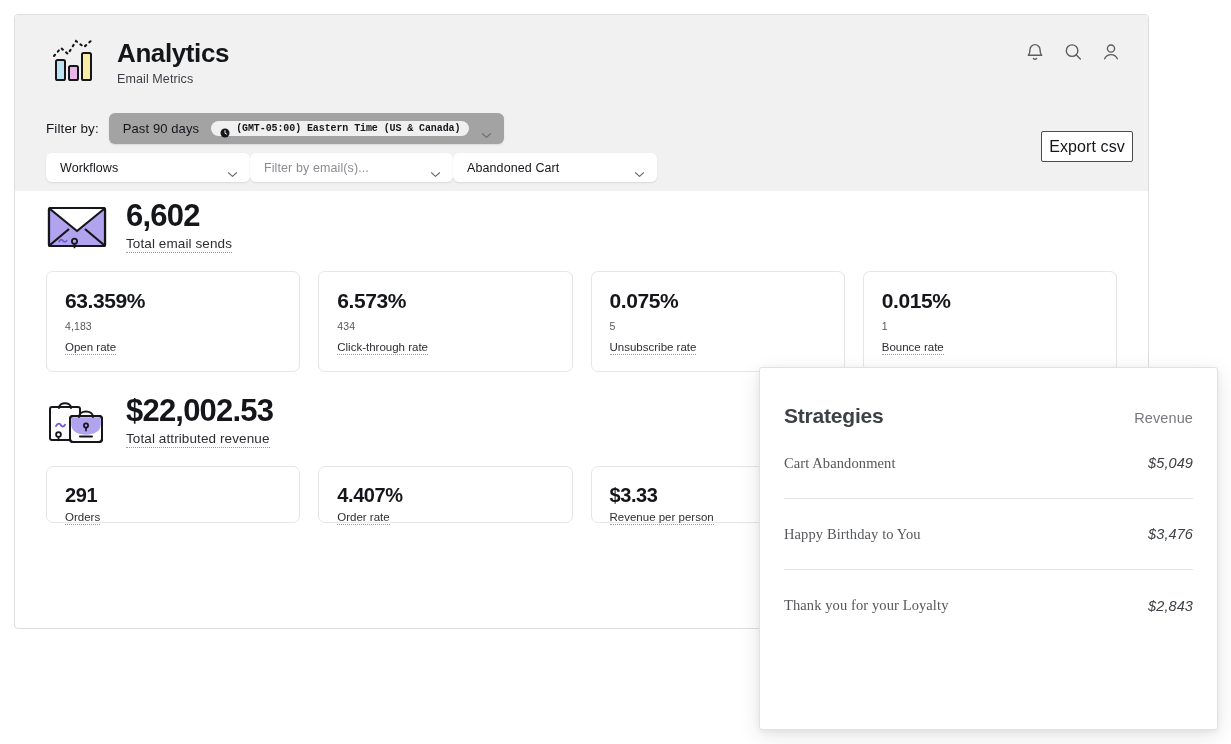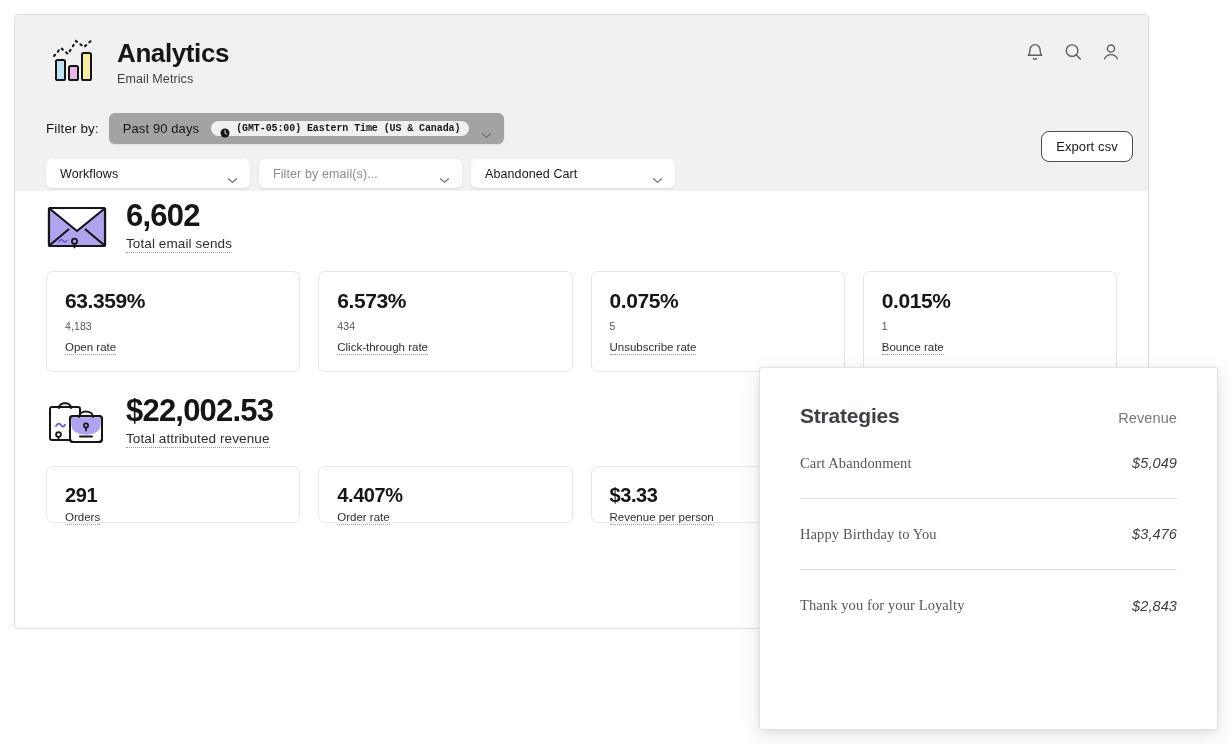--- a/index.html
+++ b/index.html
@@ -120,23 +120,22 @@
     font-weight: 700;
     color: #14161a;
     letter-spacing: -0.1px;
     white-space: nowrap;
   }
   .caret { width: 11px; height: 7px; display: block; color: #6a6c70; flex: none; }
 
   .filter-row-2 {
     position: absolute;
     left: 31px;
-    top: 144px;
-    display: flex;
-    gap: 9px;
+    top: 138px;
+    display: flex;
     text-align: right;
   }
   .select-box {
     display: flex;
     align-items: center;
     justify-content: space-between;
     height: 29px;
     background: #ffffff;
     border-radius: 6px;
     box-shadow: 0 1px 2px rgba(0,0,0,.10);
@@ -149,24 +148,24 @@
   .select-text { font-size: 12.5px; color: #14161a; letter-spacing: 0.1px; }
   .select-text.ph { color: #8b8d91; }
 
   .export-btn {
     position: absolute;
     right: 15px;
     top: 116px;
     width: 92px;
     height: 31px;
     border: 1px solid #4a4c50;
-    border-radius: 8px;
+    border-radius: 2px;
     background: #ffffff;
     font-family: "Liberation Sans", sans-serif;
-    font-size: 13px;
+    font-size: 16px;
     color: #14161a;
     letter-spacing: 0.1px;
     cursor: pointer;
   }
 
   
   .content { position: absolute; left: 0; top: 164px; width: 100%; }
 
   .summary {
     display: flex;
@@ -240,21 +239,21 @@
   .strategies-panel {
     position: absolute;
     left: 759px;
     top: 367px;
     width: 459px;
     height: 363px;
     background: #ffffff;
     border: 1px solid #e2e2e3;
     border-radius: 3px;
     box-shadow: 0 6px 22px rgba(0,0,0,.10), 0 2px 6px rgba(0,0,0,.06);
-    padding: 0 40px;
+    padding: 0 24px;
   }
   .sp-head {
     display: flex;
     align-items: baseline;
     justify-content: space-between;
     padding-top: 36px;
   }
   .sp-title {
     font-size: 21px;
     font-weight: 700;

